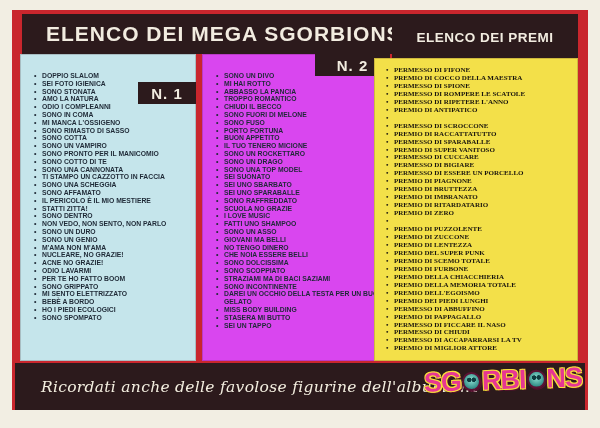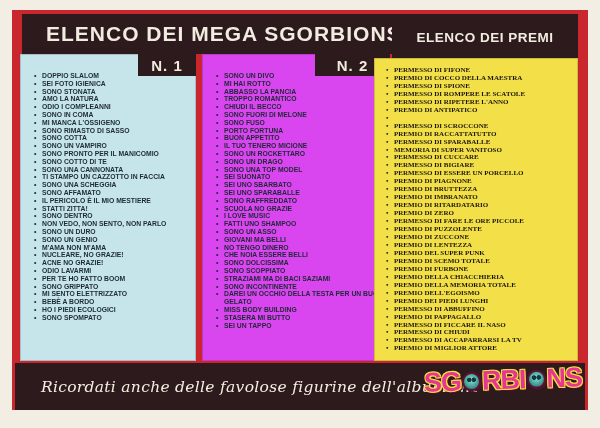--- a/index.html
+++ b/index.html
@@ -34,21 +34,21 @@
   }
   
   .panel{position:absolute;top:44px;height:307px;border:1px solid rgba(40,10,10,.18);}
   .panel-cyan{left:8px;width:176px;background:#c5e5eb;}
   .panel-pink{left:190px;width:188px;background:#d946ef;}
   .panel-yellow{left:362px;top:48px;width:204px;height:303px;background:#f3e049;}
   .notch{
     position:absolute;right:-1px;top:-1px;height:22px;background:#2c1a1c;
     display:flex;align-items:center;justify-content:center;
   }
-  .notch-n1{width:58px;}
+  .notch-n1{width:58px;margin-top:28px;}
   .notch-n2{width:75px;}
   .notch span{color:#f2ece0;font-weight:bold;font-size:15px;letter-spacing:1px;}
   ul.items{list-style:none;margin:0;}
   ul.items li{display:flex;align-items:flex-start;}
   ul.items .dot{flex:0 0 8px;}
   .mega-items{
     padding:17px 4px 0 13px;
     font-size:6.8px;font-weight:bold;line-height:7.8px;color:#1e2936;
   }
   .mega-items .dot{font-size:7px;}
@@ -408,21 +408,21 @@
           <li>
             <span class="dot">•</span>
             <span>PREMIO DI RACCATTATUTTO</span>
           </li>
           <li>
             <span class="dot">•</span>
             <span>PERMESSO DI SPARABALLE</span>
           </li>
           <li>
             <span class="dot">•</span>
-            <span>MEMORIA DI SUPER VANITOSO</span>
+            <span>PREMIO DI SUPER VANITOSO</span>
           </li>
           <li>
             <span class="dot">•</span>
             <span>PERMESSO DI CUCCARE</span>
           </li>
           <li>
             <span class="dot">•</span>
             <span>PERMESSO DI BIGIARE</span>
           </li>
           <li>
@@ -444,21 +444,20 @@
           <li>
             <span class="dot">•</span>
             <span>PREMIO DI RITARDATARIO</span>
           </li>
           <li>
             <span class="dot">•</span>
             <span>PREMIO DI ZERO</span>
           </li>
           <li>
             <span class="dot">•</span>
-            <span>PERMESSO DI FARE LE ORE PICCOLE</span>
           </li>
           <li>
             <span class="dot">•</span>
             <span>PREMIO DI PUZZOLENTE</span>
           </li>
           <li>
             <span class="dot">•</span>
             <span>PREMIO DI ZUCCONE</span>
           </li>
           <li>

